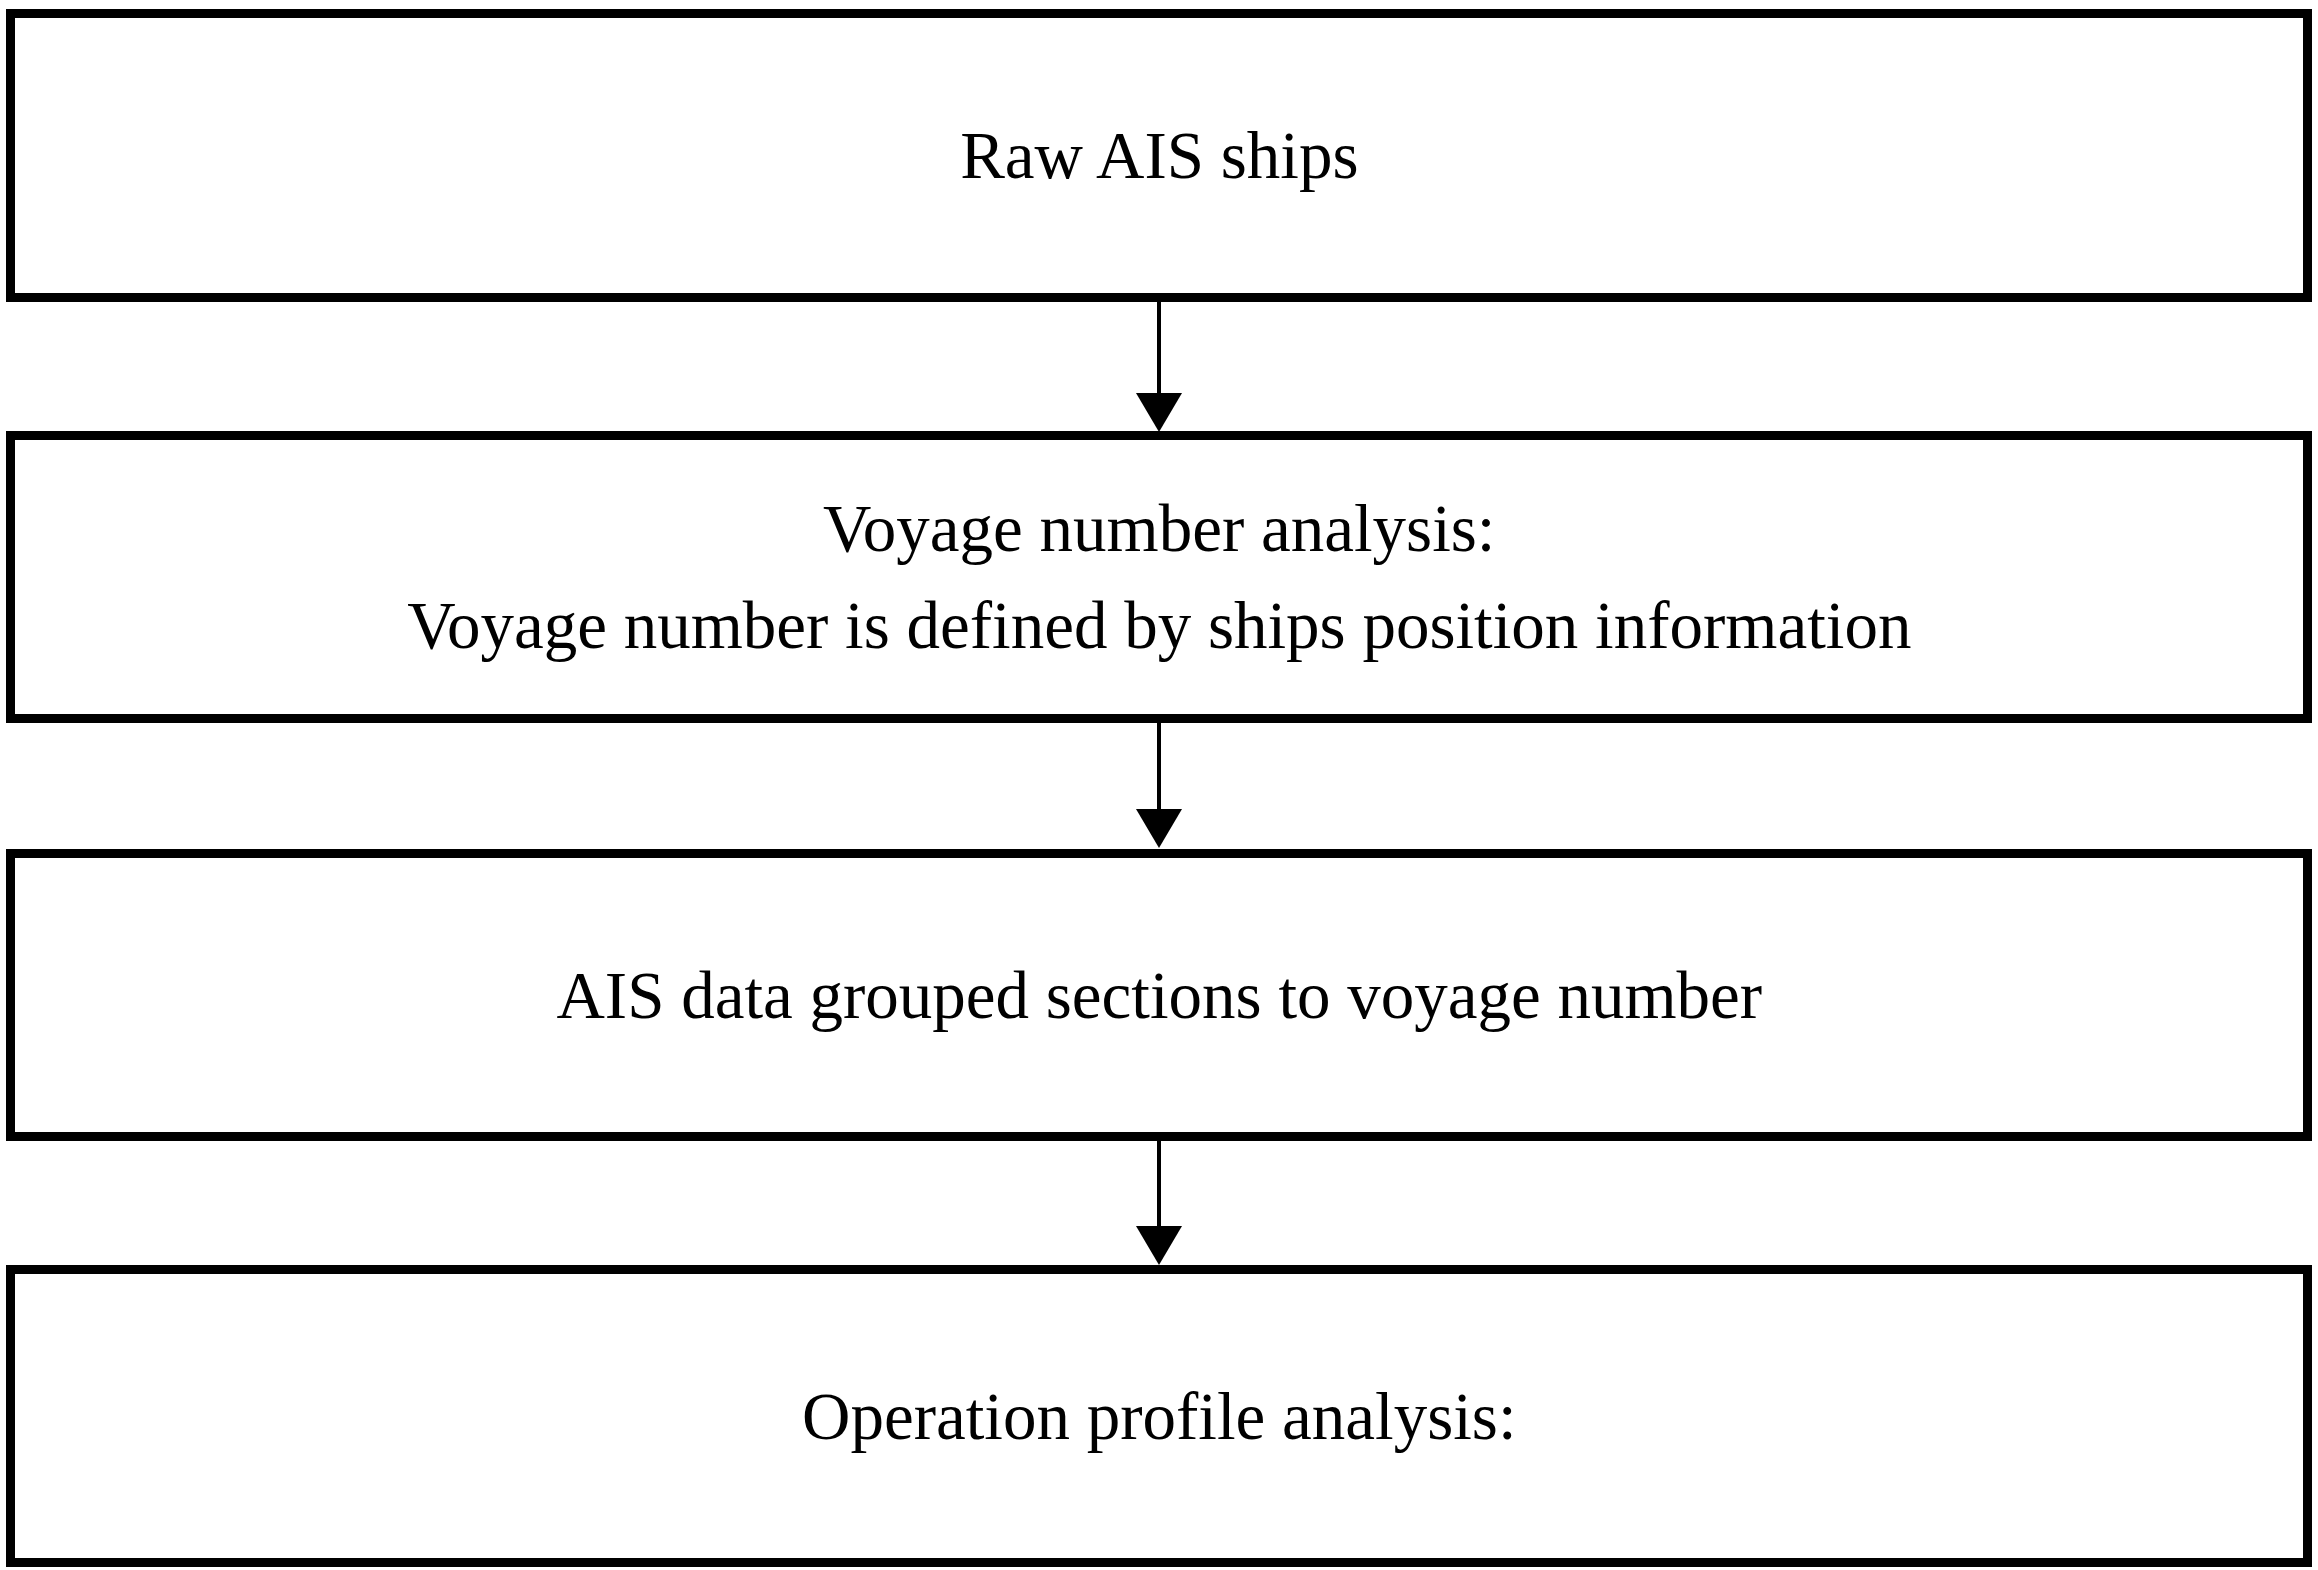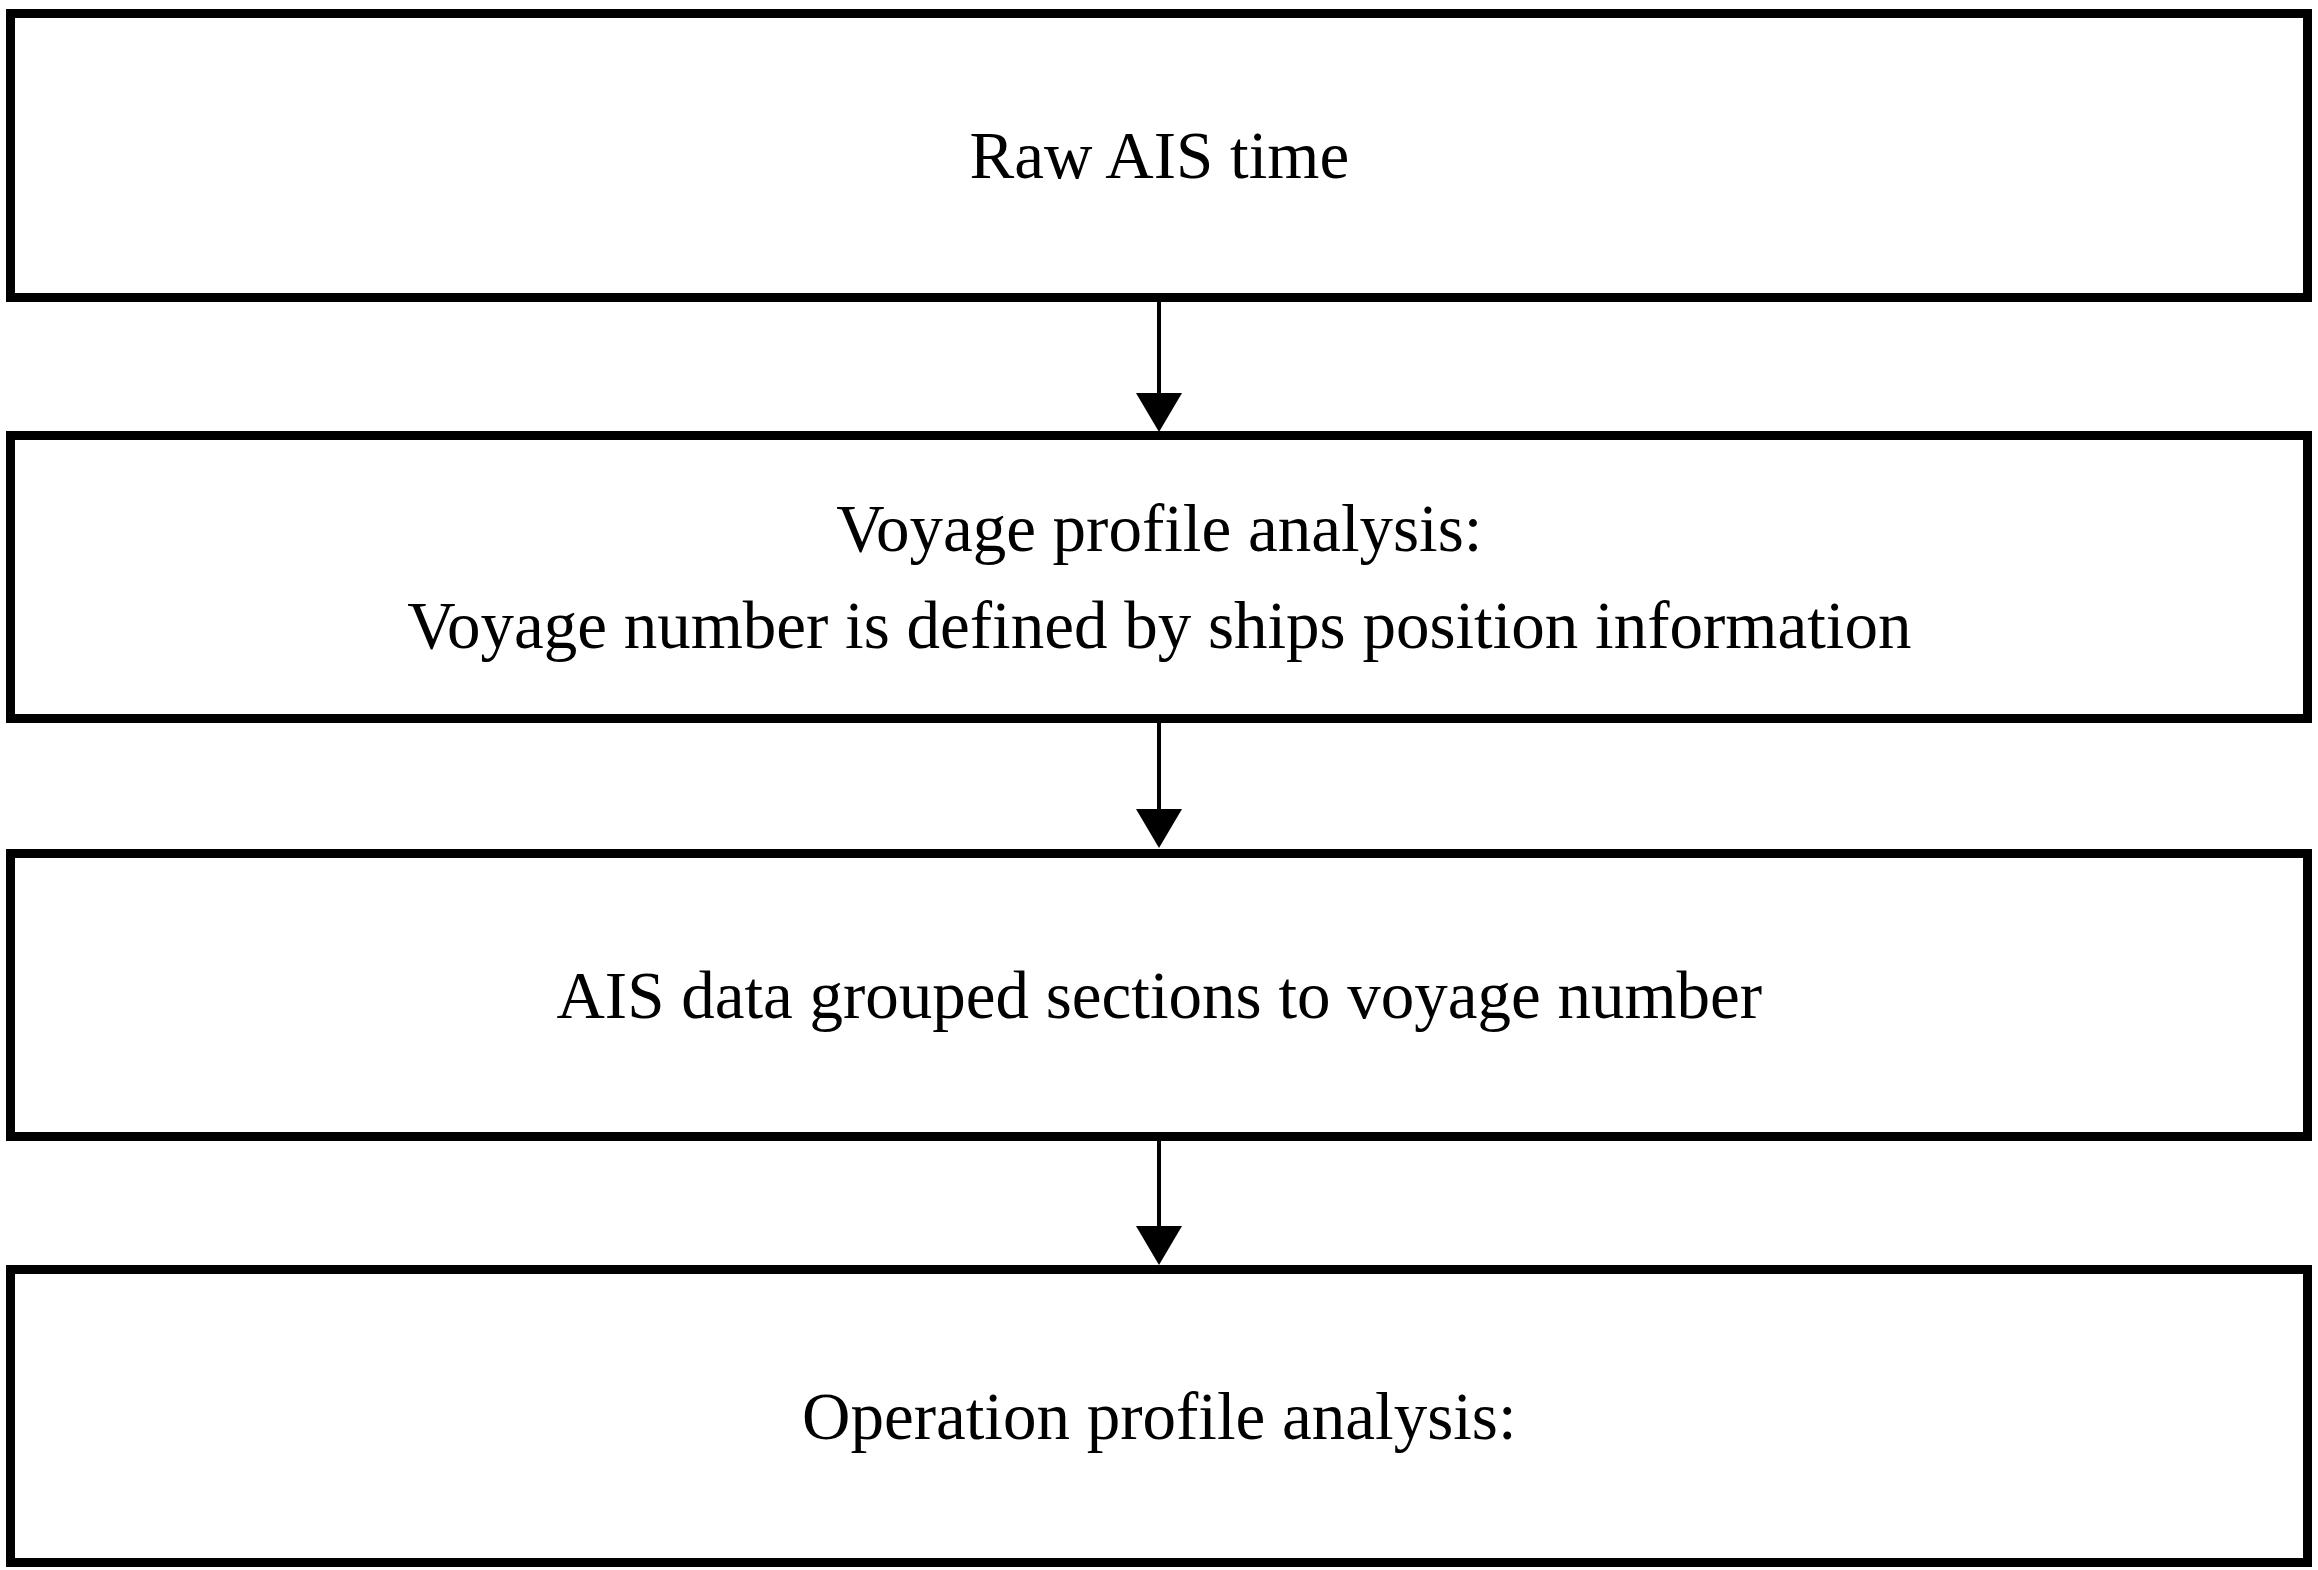--- a/index.html
+++ b/index.html
@@ -67,30 +67,30 @@
     border-right: 23px solid transparent;
     border-top: 39px solid var(--line-color, #000000);
   }
 </style>
 </head>
 <body>
 
 <div class="canvas">
 
   <div class="box box-1">
-    <div class="line">Raw AIS time</div>
+    <div class="line">Raw AIS ships</div>
   </div>
 
   <div class="connector connector-1">
     <div class="connector-line"></div>
     <div class="connector-head"></div>
   </div>
 
   <div class="box box-2">
-    <div class="line">Voyage profile analysis:</div>
+    <div class="line">Voyage number analysis:</div>
     <div class="line">Voyage number is defined by ships position information</div>
   </div>
 
   <div class="connector connector-2">
     <div class="connector-line"></div>
     <div class="connector-head"></div>
   </div>
 
   <div class="box box-3">
     <div class="line">AIS data grouped sections to voyage number</div>

